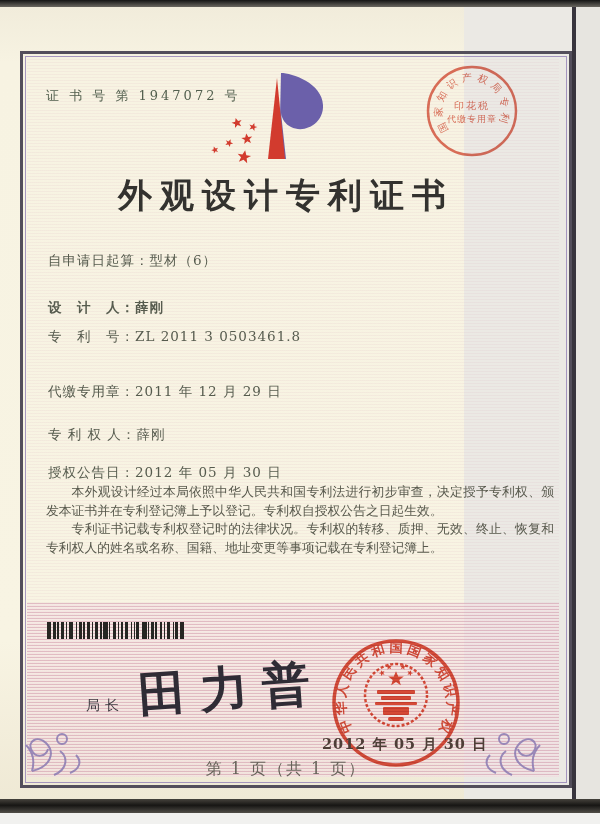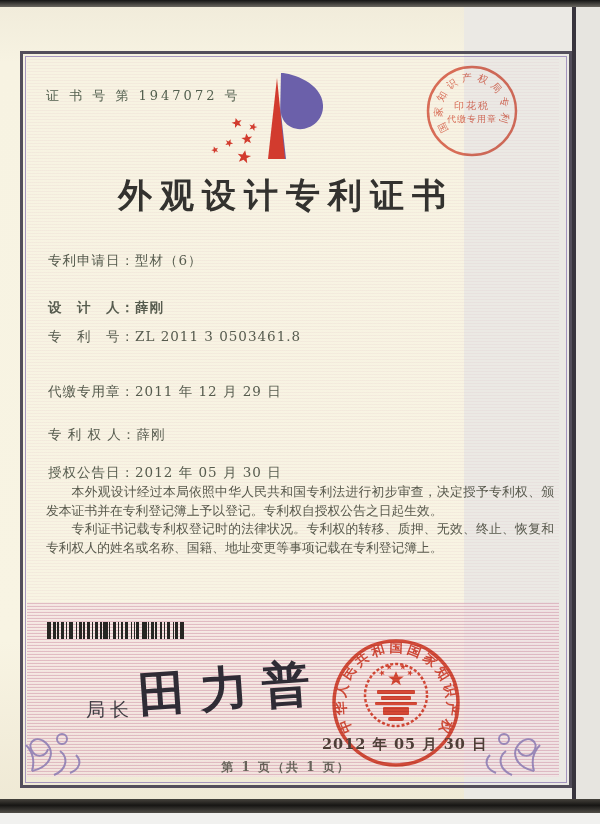--- a/index.html
+++ b/index.html
@@ -61,38 +61,38 @@
     position:absolute; left:46px; top:476px; width:508px;
     font-size:12.8px; line-height:18.5px; color:#57584c; text-align:justify;
   }
   .body-text p { margin:0; text-indent:2em; }
 
   .barcode { position:absolute; left:47px; top:615px; height:17px; display:flex; align-items:stretch; }
   .barcode .bar { background:#262622; }
   .barcode .gap { background:transparent; }
 
   .sig-label {
-    position:absolute; left:86px; top:690px; font-size:19px; letter-spacing:5px;
+    position:absolute; left:86px; top:690px; font-size:14px; letter-spacing:5px;
     color:#3f3d43;
   }
   .sig-name {
     position:absolute; left:138px; top:650px; font-size:48px; font-weight:700;
     letter-spacing:14px; color:#2f2c35; transform:rotate(-4deg);
     font-family:"DejaVu Sans", sans-serif; white-space:nowrap;
   }
   .seal { mix-blend-mode:multiply; }
   .seal-top-right { position:absolute; left:424px; top:56px; width:96px; height:96px; opacity:.8; }
   .seal-bottom { position:absolute; left:330px; top:630px; width:132px; height:132px; opacity:.9; }
   .issue-date {
     position:absolute; left:322px; top:728px; width:160px; font-size:14.5px;
     font-weight:600; letter-spacing:1px; color:#4e3e37; white-space:nowrap; z-index:5;
   }
   .page-footer {
     position:absolute; left:0; top:752px; width:572px; text-align:center;
-    font-size:12px; letter-spacing:2px; color:#67635a;font-weight:bold;
+    font-size:16px; letter-spacing:2px; color:#67635a;
   }
 </style>
 </head>
 <body>
 
 <div class="stage">
 
   <div class="edge-top"></div>
   <div class="paper">
 
@@ -140,21 +140,21 @@
           <use href="#star" transform="translate(15,85) scale(0.36) rotate(-20)"></use>
           <use href="#star" transform="translate(44,92) scale(0.68) rotate(10)"></use>
         </g>
       </svg>
     </div>
 
     <div class="title">外观设计专利证书</div>
 
     <div class="fields">
       <div class="field-row f0">
-        <span>专利申请日：</span><span>型材（6）</span>
+        <span>自申请日起算：</span><span>型材（6）</span>
       </div>
       <div class="field-row f1">
         <span>设　计　人：</span><span>薛刚</span>
       </div>
       <div class="field-row f2">
         <span>专　利　号：</span><span>ZL 2011 3 0503461.8</span>
       </div>
       <div class="field-row f3">
         <span>代缴专用章：</span><span>2011 年 12 月 29 日</span>
       </div>

